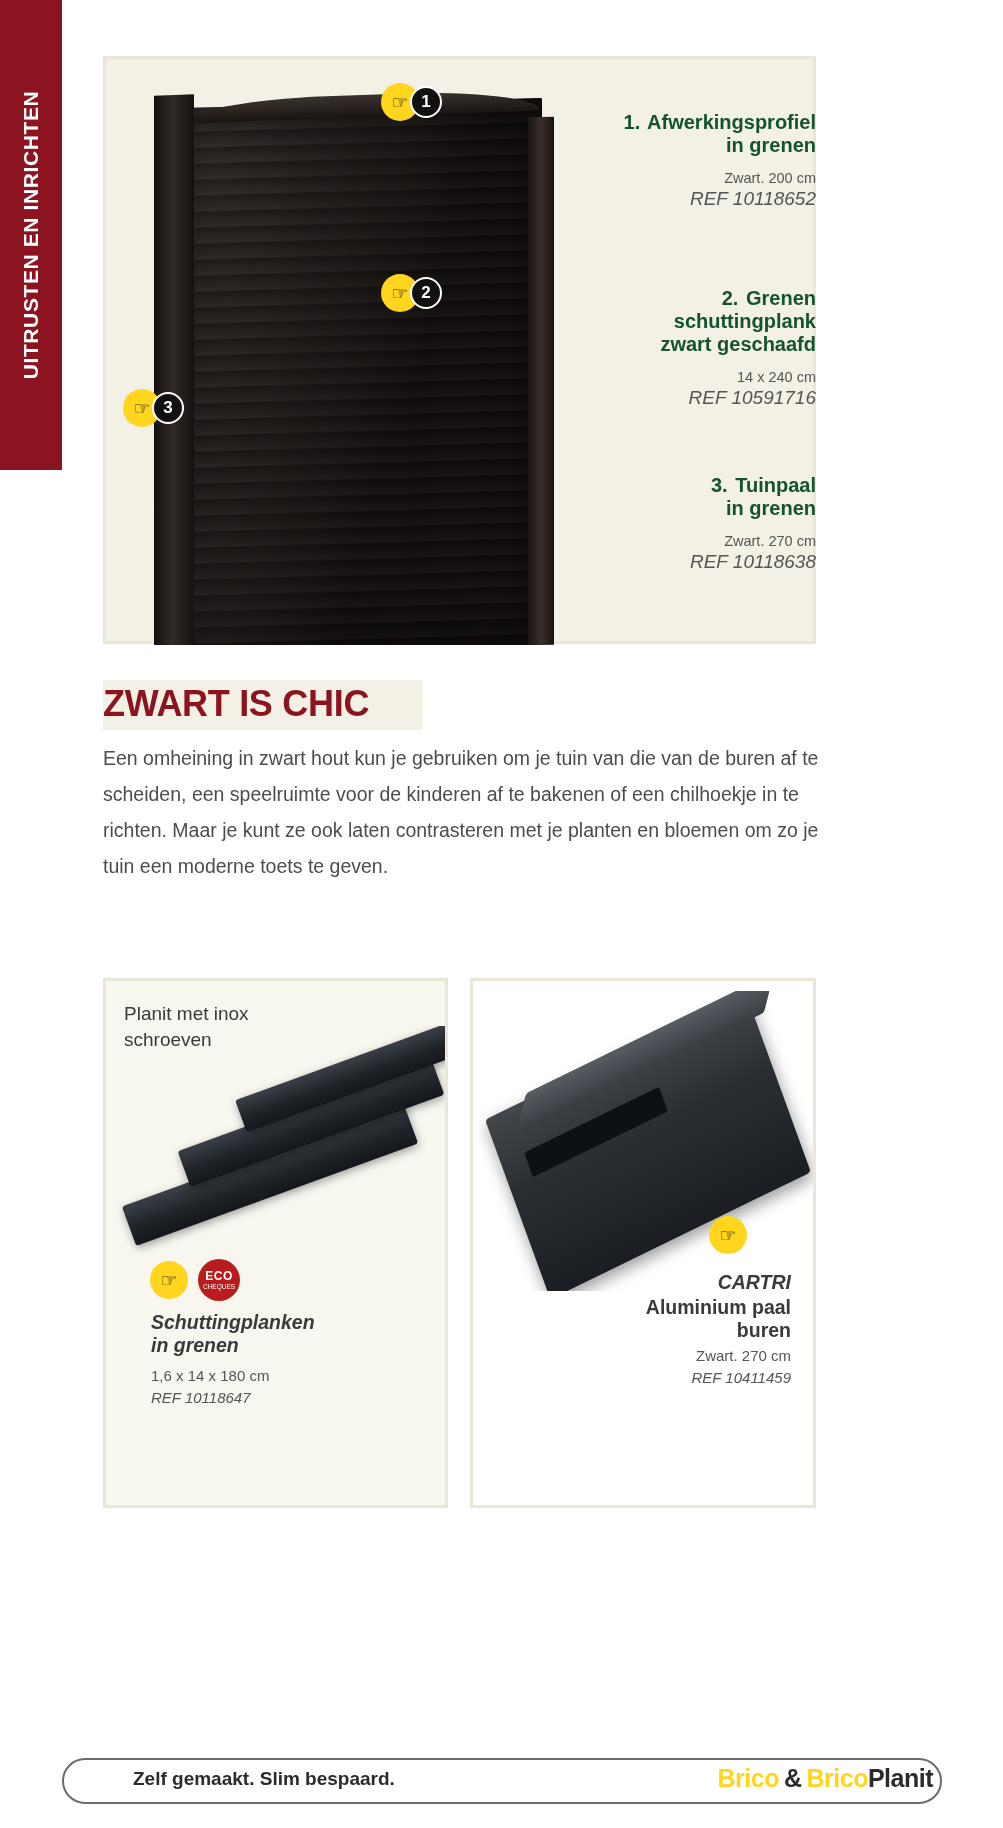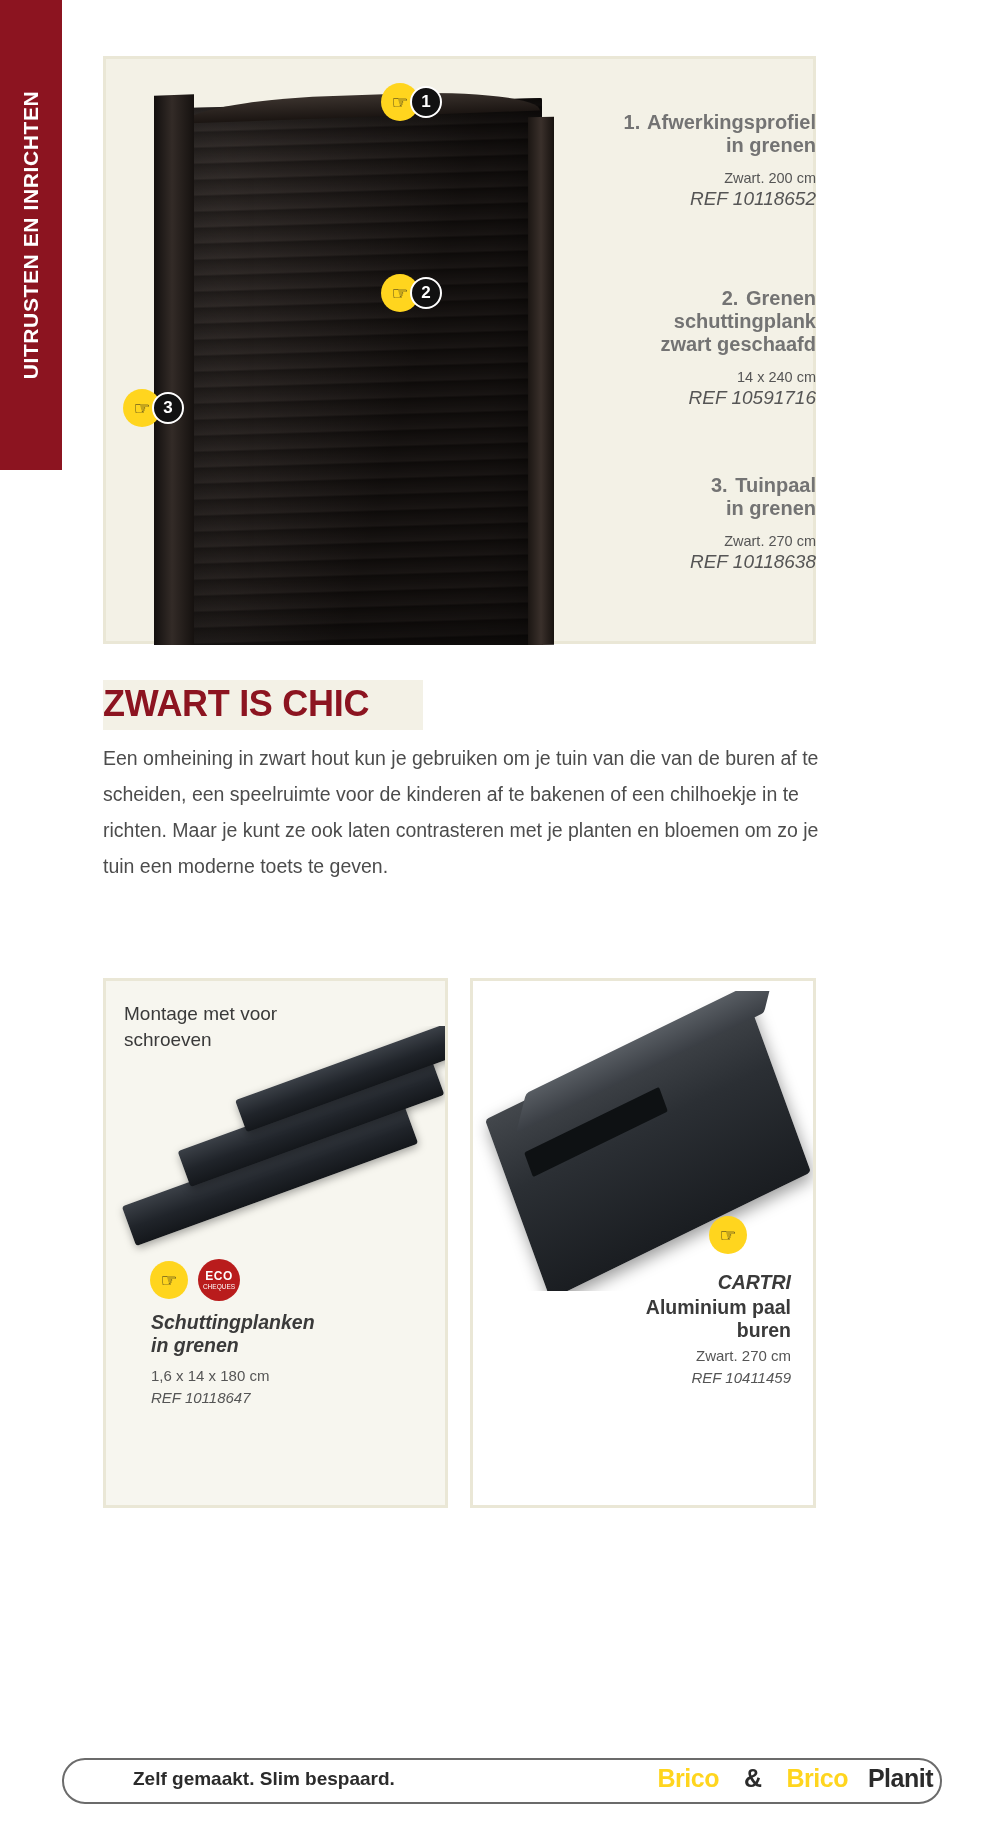--- a/index.html
+++ b/index.html
@@ -153,21 +153,21 @@
   
   .legend {
     position: absolute;
     left: 470px;
     top: 0;
     width: 250px;
     height: 100%;
   }
   .legend-item { position: absolute; width: 240px; text-align: right; }
   .legend-title {
-    color: #737373;
+    color: #14532d;
     font-size: 20px;
     font-weight: bold;
     line-height: 1.15;
   }
   .legend-title .num { margin-right: 2px; }
   .legend-sub {
     color: #555555;
     font-size: 14.5px;
     margin-top: 12px;
     line-height: 1.25;
@@ -352,21 +352,20 @@
   }
   .footer-logo {
     position: absolute;
     right: 70px;
     top: 1764px;
     display: flex;
     align-items: center;
     font-size: 25px;
     font-weight: bold;
     letter-spacing: -0.5px;
-    gap: 20px;
   }
   .logo-brico  { color: #ffd51e; }
   .logo-amp    { color: #2b2b2b; margin: 0 5px; }
   .logo-brico2 { color: #ffd51e; }
   .logo-planit { color: #2b2b2b; }
 </style>
 </head>
 <body>
 
 <div class="side-tab">
@@ -433,21 +432,21 @@
   </div>
 </div>
 
 <div class="headline-wrap"></div>
 <div class="headline">ZWART IS CHIC</div>
 <div class="body-copy">Een omheining in zwart hout kun je gebruiken om je tuin van die van de buren af te scheiden, een speelruimte voor de kinderen af te bakenen of een chilhoekje in te richten. Maar je kunt ze ook laten contrasteren met je planten en bloemen om zo je tuin een moderne toets te geven.</div>
 
 <div class="panel panel-left">
 
   <div class="panel-caption">
-    <span>Montage met voor</span><br>
+    <span>Planit met inox</span><br>
     <span>schroeven</span>
   </div>
 
   <div class="plank-img">
     <div class="plank p1"></div>
     <div class="plank p2"></div>
     <div class="plank p3"></div>
   </div>
 
   <div class="badge-row" style="left:44px; top:278px;">

